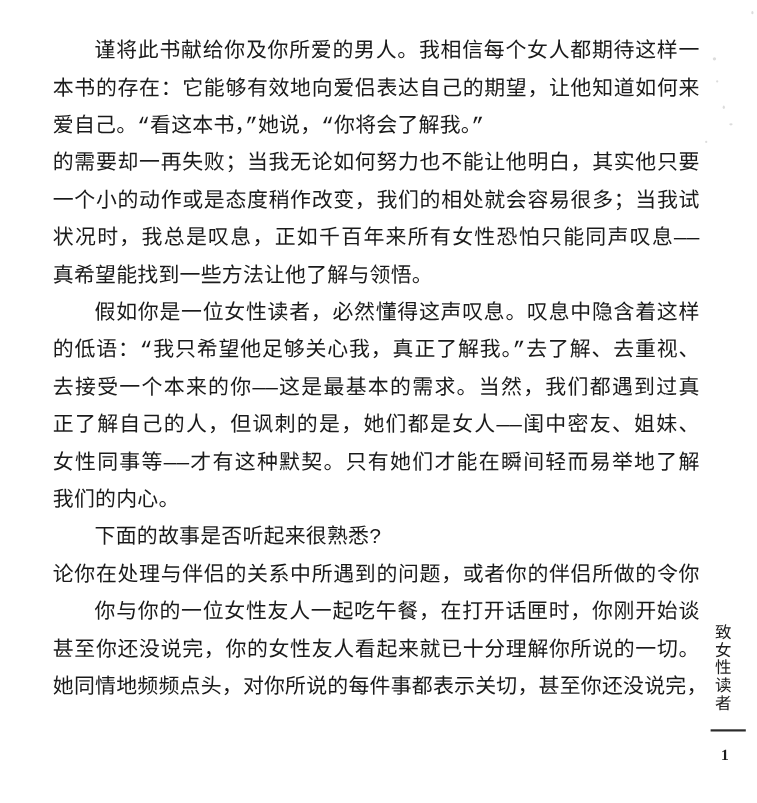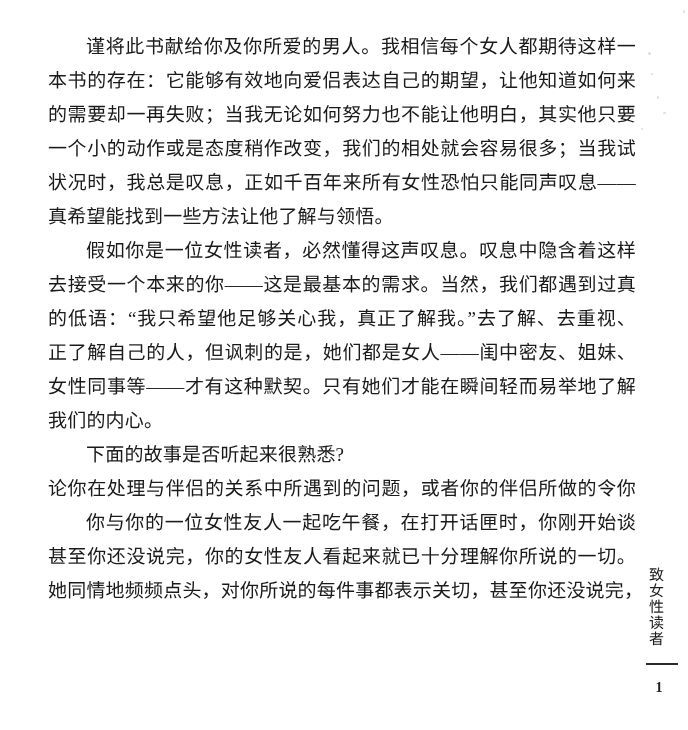--- a/index.html
+++ b/index.html
@@ -18,20 +18,21 @@
   }
   
   .body-text {
     position: absolute;
     left: 48px;
     top: 30px;
     width: 588px;
     font-size: 19px;
     line-height: 34px;
     letter-spacing: 0.2px;
+    font-family: Liberation Mono, monospace;
   }
   .line {
     height: 34px;
     white-space: nowrap;
     text-align: justify;
     text-align-last: justify;
     -moz-text-align-last: justify;
   }
   .line.first {
     text-indent: 2em;
@@ -84,27 +85,28 @@
   .sp6 { left: 651px; top: 73px;  width: 2px; height: 2px; }
 </style>
 </head>
 <body>
 
 <div class="page">
 
   <main class="body-text" id="body-text">
       <div class="line first">谨将此书献给你及你所爱的男人。我相信每个女人都期待这样一</div>
       <div class="line">本书的存在：它能够有效地向爱侣表达自己的期望，让他知道如何来</div>
+      <div class="line no-stretch">爱自己。“看这本书，”她说，“你将会了解我。”</div>
       <div class="line">的需要却一再失败；当我无论如何努力也不能让他明白，其实他只要</div>
       <div class="line">一个小的动作或是态度稍作改变，我们的相处就会容易很多；当我试</div>
       <div class="line">状况时，我总是叹息，正如千百年来所有女性恐怕只能同声叹息——</div>
       <div class="line no-stretch">真希望能找到一些方法让他了解与领悟。</div>
       <div class="line first">假如你是一位女性读者，必然懂得这声叹息。叹息中隐含着这样</div>
+      <div class="line">的低语：“我只希望他足够关心我，真正了解我。”去了解、去重视、</div>
       <div class="line">去接受一个本来的你——这是最基本的需求。当然，我们都遇到过真</div>
-      <div class="line">的低语：“我只希望他足够关心我，真正了解我。”去了解、去重视、</div>
       <div class="line">正了解自己的人，但讽刺的是，她们都是女人——闺中密友、姐妹、</div>
       <div class="line">女性同事等——才有这种默契。只有她们才能在瞬间轻而易举地了解</div>
       <div class="line no-stretch">我们的内心。</div>
       <div class="line first no-stretch">下面的故事是否听起来很熟悉?</div>
       <div class="line">论你在处理与伴侣的关系中所遇到的问题，或者你的伴侣所做的令你</div>
       <div class="line first">你与你的一位女性友人一起吃午餐，在打开话匣时，你刚开始谈</div>
       <div class="line">甚至你还没说完，你的女性友人看起来就已十分理解你所说的一切。</div>
       <div class="line no-stretch">她同情地频频点头，对你所说的每件事都表示关切，甚至你还没说完，</div>
     </main>
 

